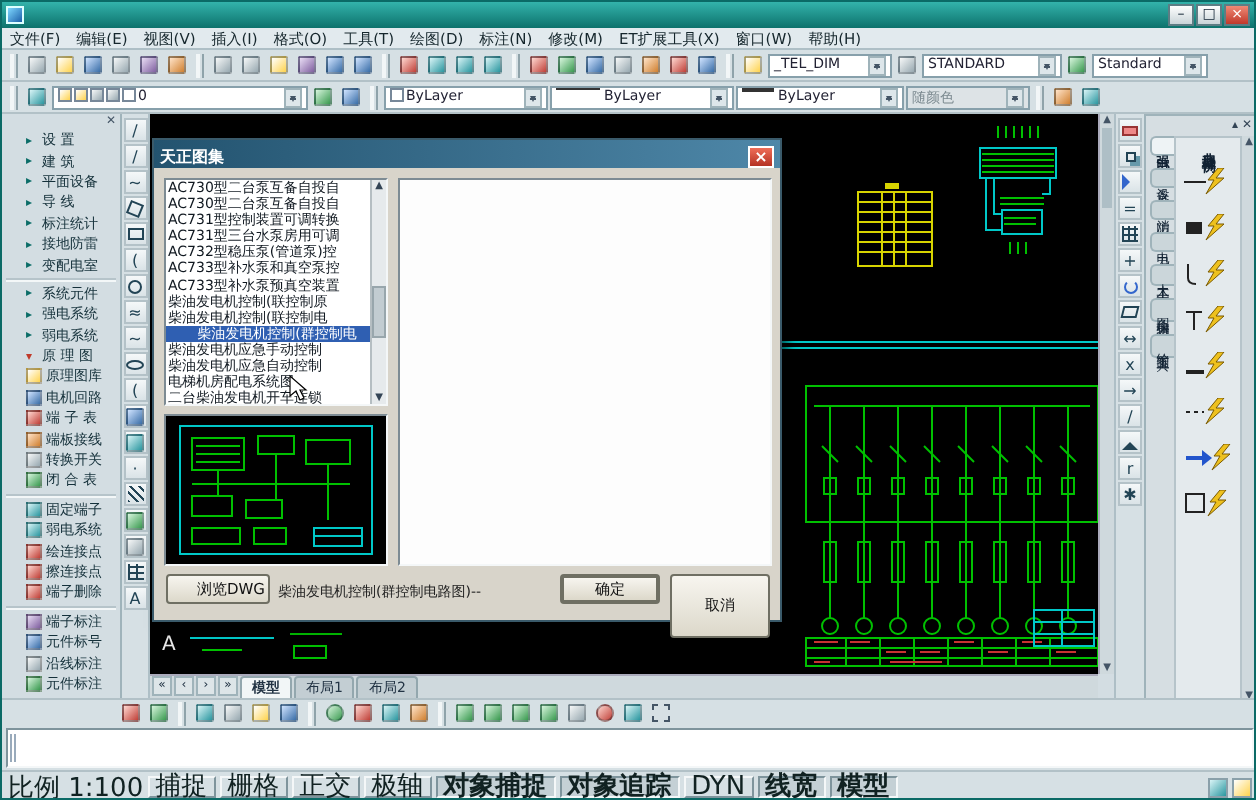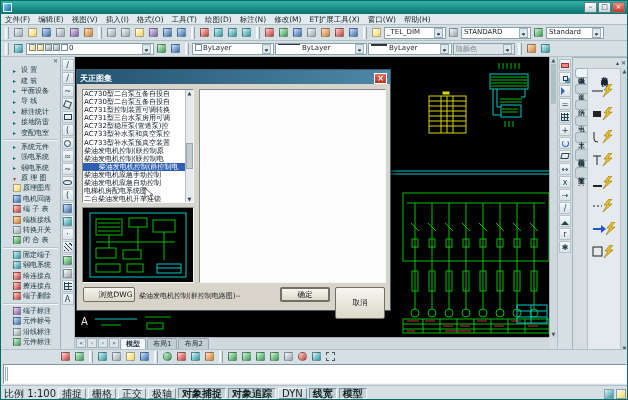--- a/index.html
+++ b/index.html
@@ -61,21 +61,21 @@
   .lnav{width:10px;height:10px;background:#dde5e8;border:1px solid #9fb3ba;font-size:6px;line-height:8px;text-align:center;margin:0 0 1px 1px;}
   .ltab{padding:0 5px;height:11px;line-height:11px;background:#c3ced3;border:1px solid #93a7ae;border-bottom:none;border-radius:2px 2px 0 0;margin-left:1px;}
   .ltab.act{background:#f2f6f7;font-weight:bold;}
   
   #btb{position:absolute;left:0;top:348px;width:628px;height:14px;background:#d6e0e4;border-top:1px solid #b2c1c7;display:flex;align-items:center;padding-left:58px;gap:1px;}
   
   #cmdrow{position:absolute;left:0;top:362px;width:628px;height:22px;background:#d6e0e4;padding:1px 2px;}
   #cmdbox{width:100%;height:100%;background:#fff;border:1px solid;border-color:#7e949c #f4f7f8 #f4f7f8 #7e949c;position:relative;}
   #cmdbox .cgrip{position:absolute;left:1px;top:2px;bottom:2px;width:3px;border-left:1px solid #9ab;border-right:1px solid #9ab;}
   
-  #status{position:absolute;left:0;top:384px;width:628px;height:16px;background:#d6e0e4;border-top:1px solid #b2c1c7;display:flex;align-items:center;gap:2px;padding:0 3px;font-size:10px;color:#122;}
+  #status{position:absolute;left:0;top:384px;width:628px;height:16px;background:#d6e0e4;border-top:1px solid #b2c1c7;display:flex;align-items:center;gap:2px;padding:0 3px;font-size:13px;color:#122;}
   .coords{background:#e9eef0;border:1px solid;border-color:#7e949c #f4f7f8 #f4f7f8 #7e949c;padding:0 3px;height:11px;line-height:10px;width:108px;}
   .sbtn{border:1px solid;border-color:#f4f7f8 #7e949c #7e949c #f4f7f8;background:#d6e0e4;padding:0 3px;height:11px;line-height:10px;white-space:nowrap;}
   .sbtn.on{border-color:#7e949c #f4f7f8 #f4f7f8 #7e949c;background:#c4d0d5;font-weight:bold;}
   .sico{width:10px;height:10px;border:1px solid #8aa0aa;}
   
   #dlg{position:absolute;left:75px;top:68px;width:315px;height:242px;background:#d8d4ca;border:1px solid #3a5a6a;box-shadow:3px 3px 5px rgba(0,0,0,.55);z-index:5;}
   #dlg-title{height:14px;background:linear-gradient(90deg,#23536f,#4e87a8);display:flex;align-items:flex-end;padding:0 3px;color:#fff;font-size:8px;font-weight:bold;}
   #dlg-close{margin-left:auto;width:13px;height:11px;background:linear-gradient(#ef6d58,#b43223);border:1px solid #fff;color:#fff;font-size:8px;line-height:9px;text-align:center;}
   #dlg-list{position:absolute;left:5px;top:19px;width:112px;height:114px;background:#fff;border:1px solid;border-color:#7d8b93 #f4f7f8 #f4f7f8 #7d8b93;overflow:hidden;font-size:7px;color:#101820;}
   .dli{height:8.1px;line-height:8.1px;white-space:nowrap;padding-left:1px;overflow:hidden;}

